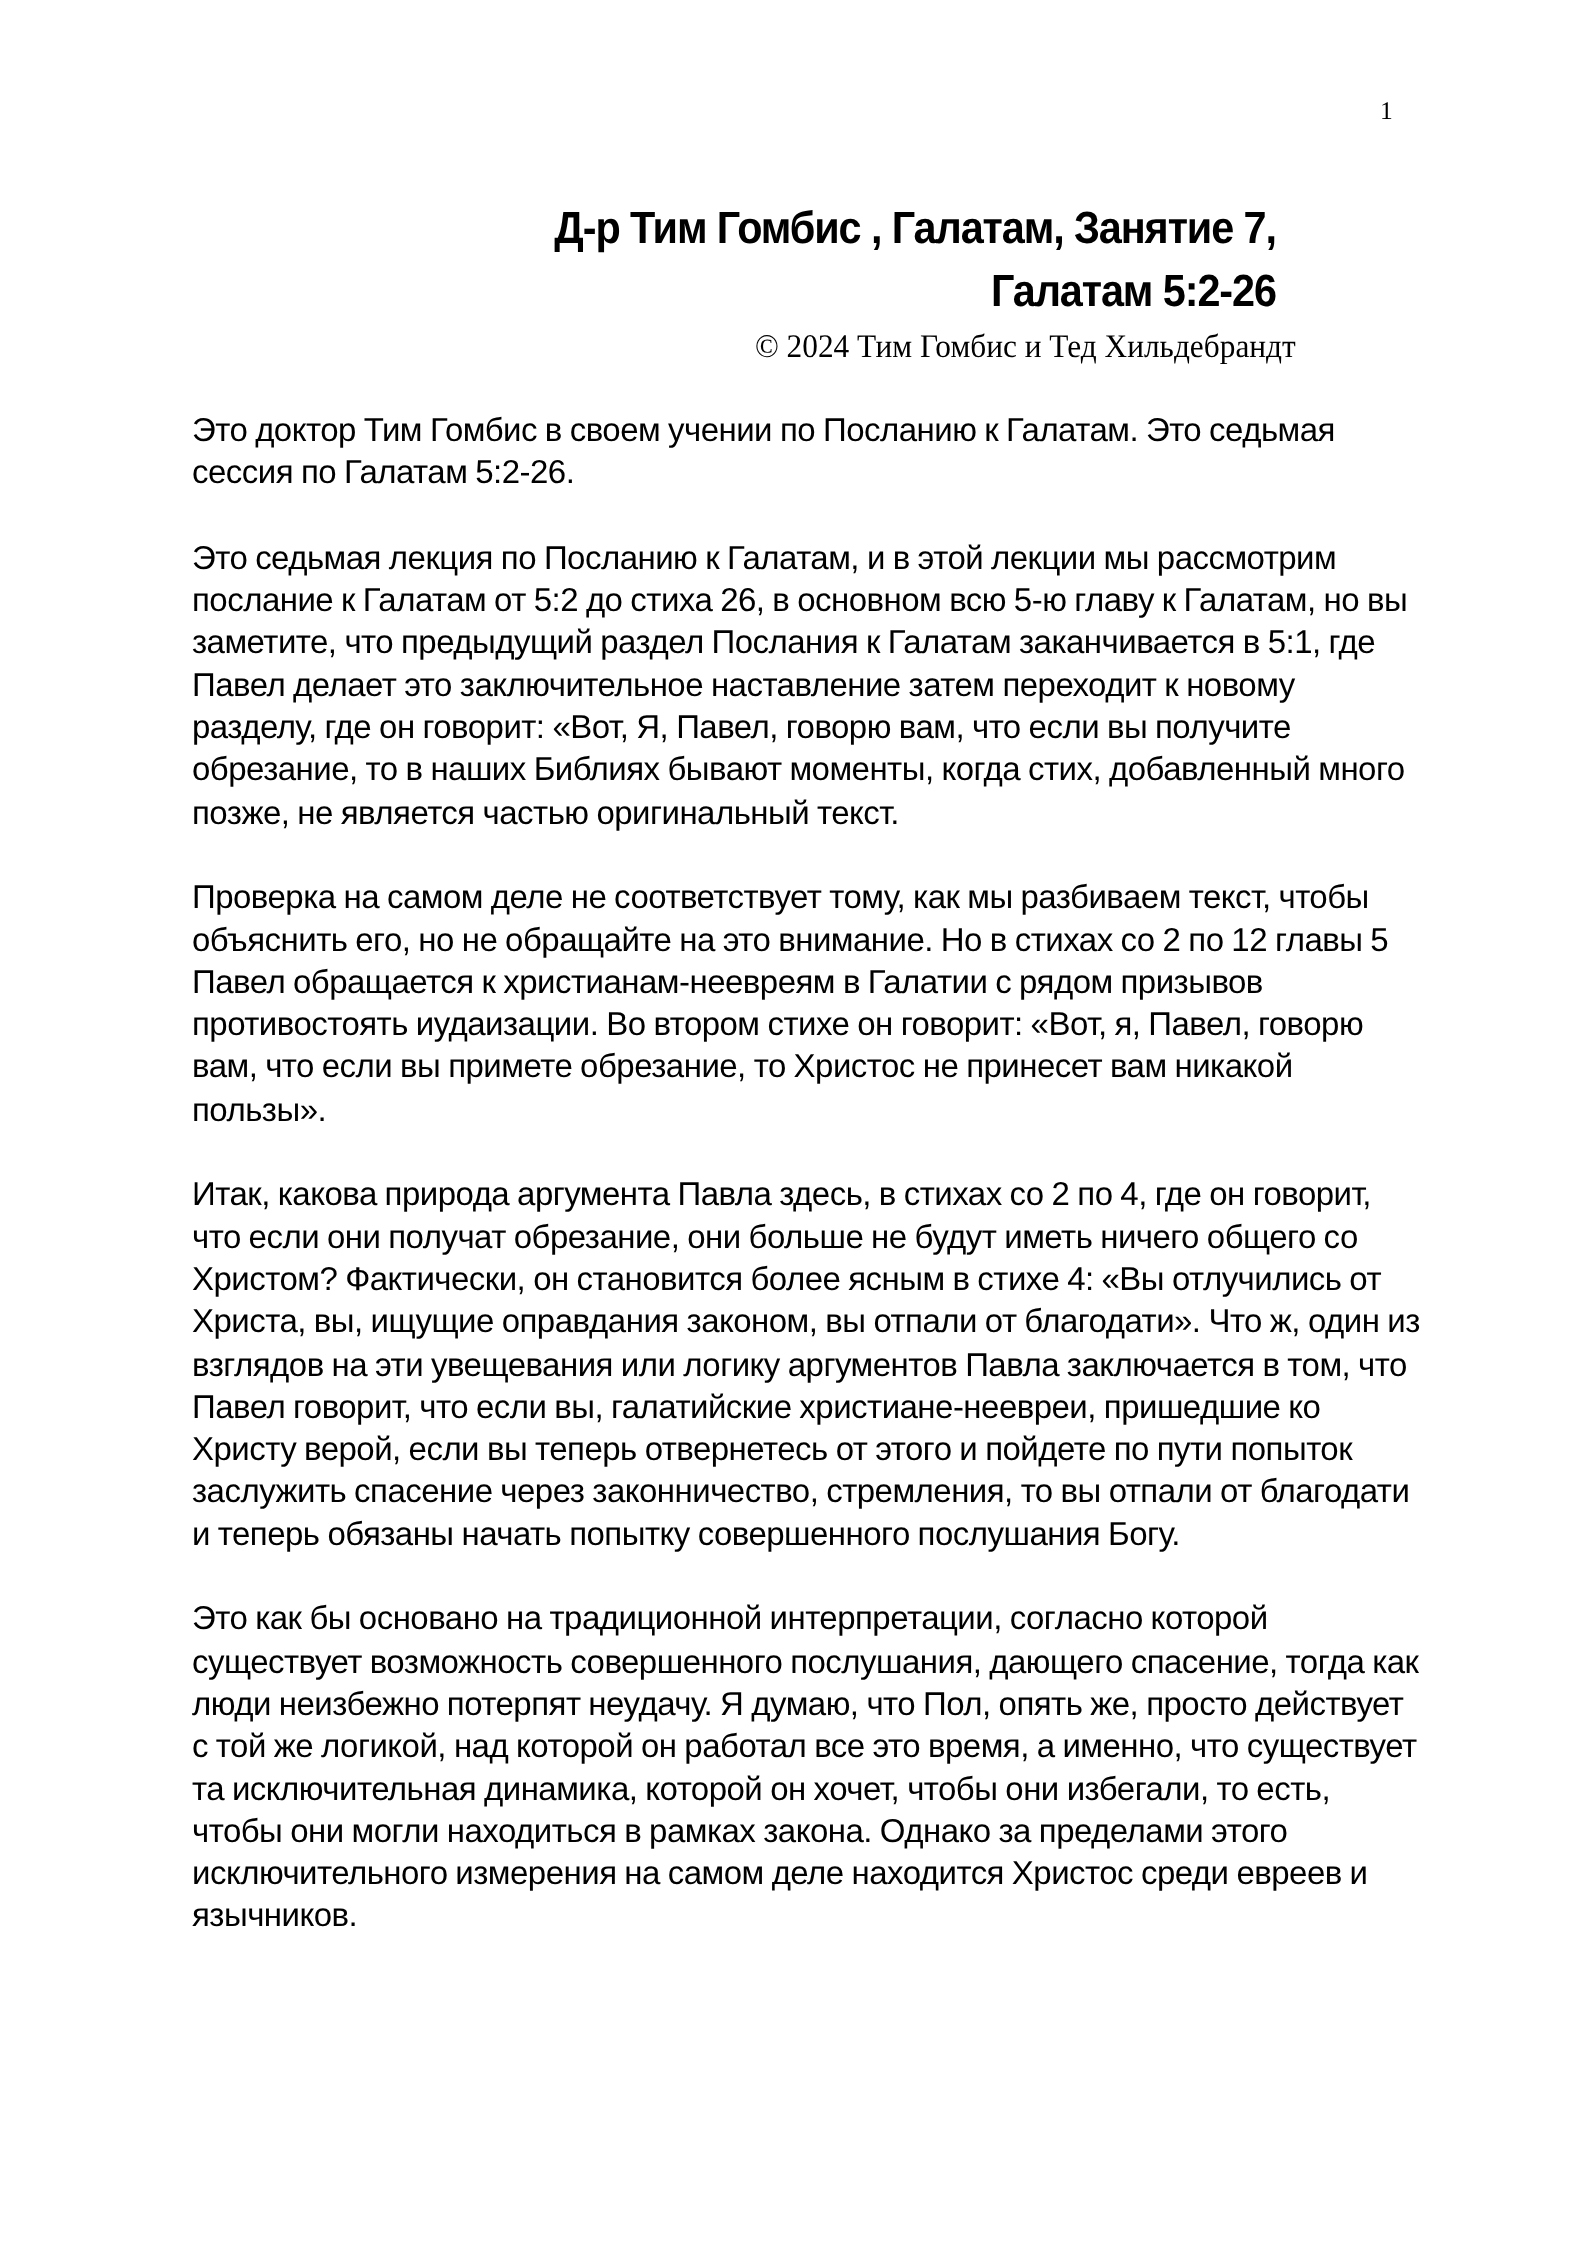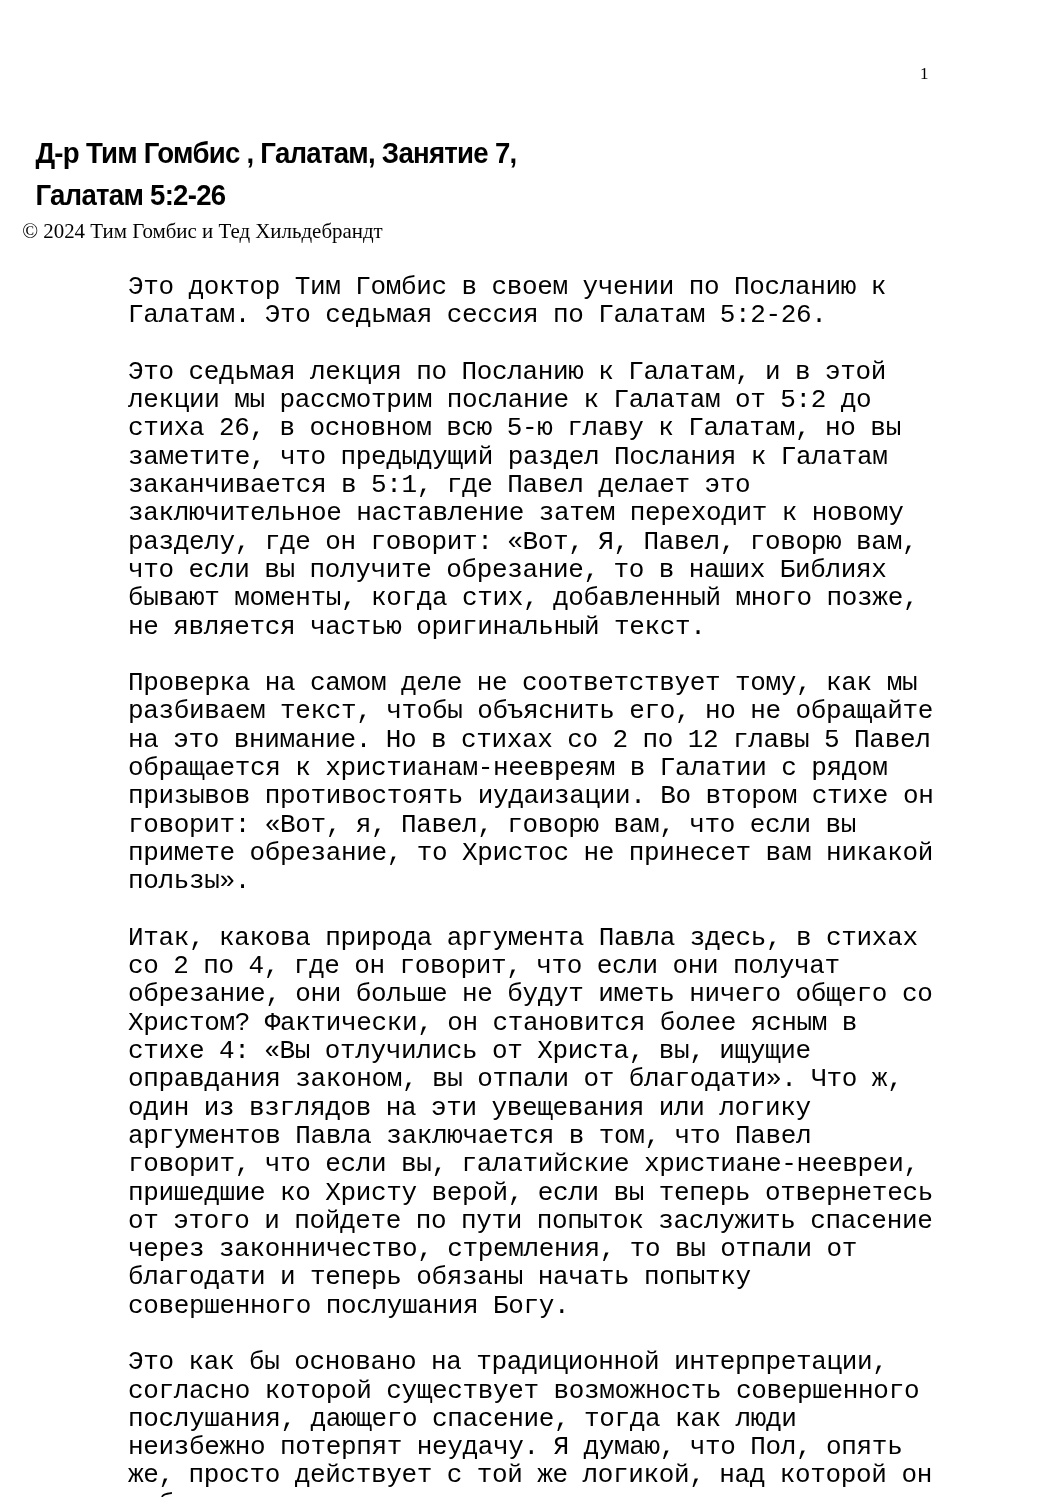--- a/index.html
+++ b/index.html
@@ -19,21 +19,21 @@
     top: 64px;
     left: 920px;
     font-family: "Liberation Serif", serif;
     font-size: 17px;
   }
   .title-block {
     position: absolute;
     top: 132px;
     left: 0;
     width: 886px;
-    text-align: left;
+    text-align: right;
   }
   .title-line {
     font-family: "Liberation Sans", sans-serif;
     font-weight: bold;
     font-size: 30px;
     line-height: 42px;
     letter-spacing: -0.8px;
     transform: scaleX(0.92);
   }
   .copyright {
@@ -43,22 +43,22 @@
     margin-top: 0px;
     transform: scaleX(0.95);
   }
   .body-text {
     position: absolute;
     top: 273px;
     left: 128px;
     width: 820px;
   }
   .para {
-    font-family: Liberation Mono, monospace;
-    font-size: 26px;
+    font-family: Liberation Sans, sans-serif;
+    font-size: 22px;
     line-height: 28.3px;
     margin: 0 0 28.3px 0;
     letter-spacing: -0.35px;
     word-spacing: -0.5px;
   }
 </style>
 </head>
 <body>
 
 <div class="page-number">1</div>

